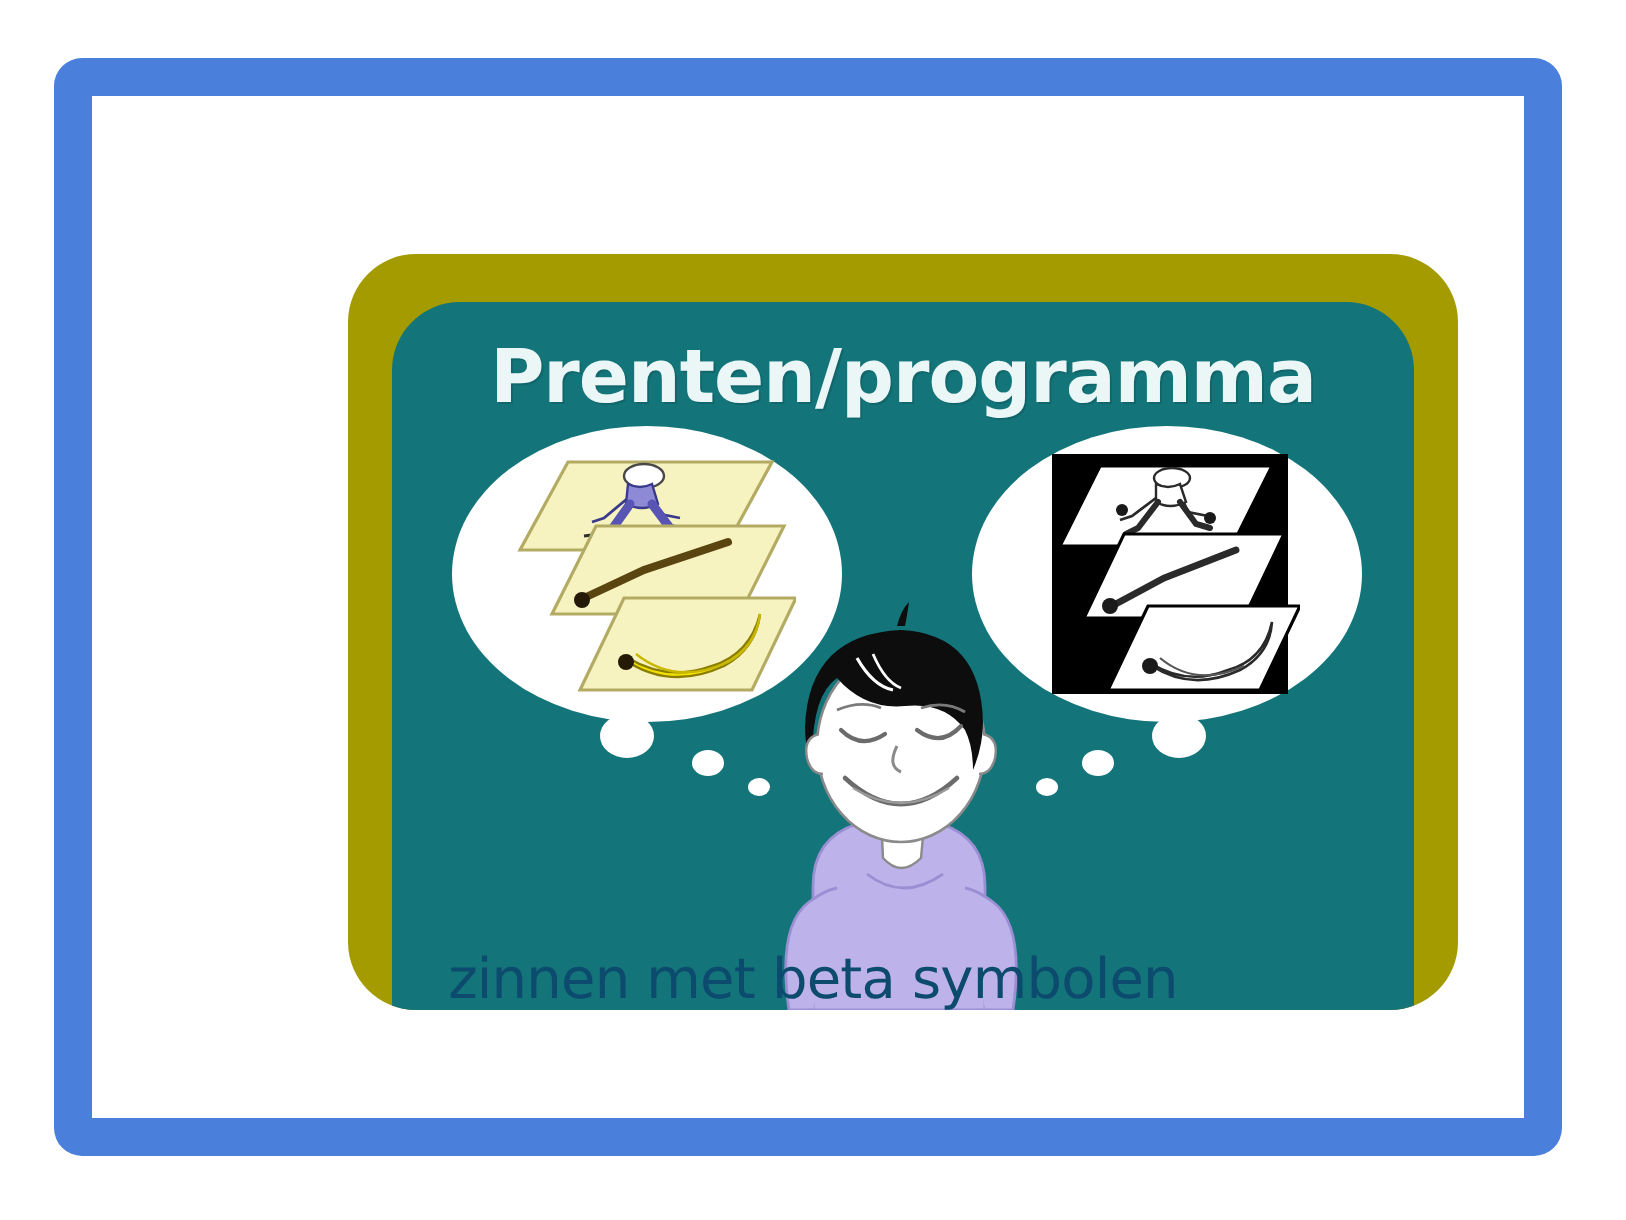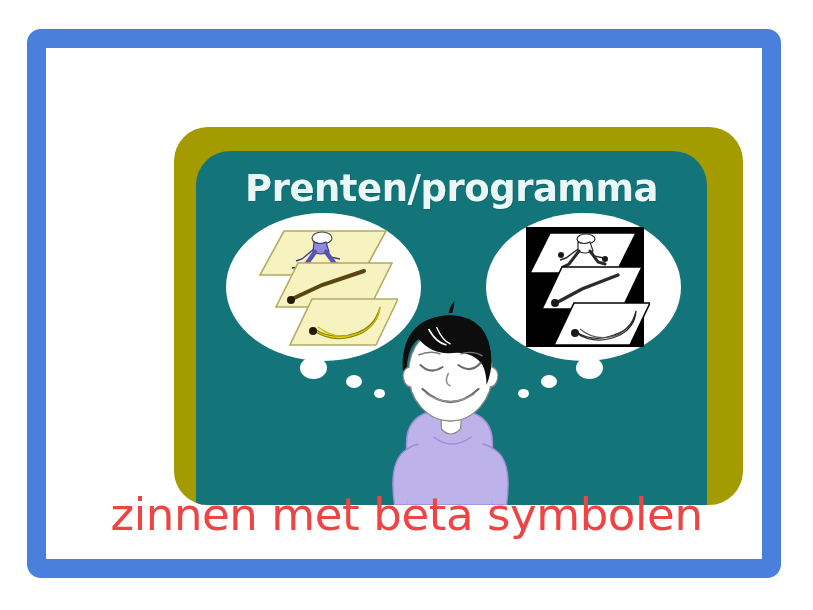--- a/index.html
+++ b/index.html
@@ -34,21 +34,20 @@
   .c-br{right:14px; bottom:14px;}
 
   
   #card{
     position:absolute;
     left:128px; top:79px;
     width:555px; height:378px;
     background:#a39b00;
     border-radius:34px;
     overflow:hidden;
-    padding-left:14px;
   }
   #teal{
     position:absolute;
     left:22px; top:24px;
     width:511px; height:354px;
     background:#13757a;
     border-radius:34px 34px 0 0;
     overflow:hidden;
   }
 
@@ -94,25 +93,24 @@
   #art-color{left:26px; top:14px; width:146px;height:120px;}
   #art-bw   {left:34px; top:10px; width:130px;height:128px;}
 
   
   #caption{
     position:absolute;
     left:0; right:0;
     top:473px;
     text-align:center;
     font-family:"DejaVu Sans", sans-serif;
-    font-size:45px;
-    color:#ef4444;
+    font-size:28px;
+    color:#0c4a6e;
     letter-spacing:-0.4px;
     white-space:nowrap;
-    margin-top:15px;
   }
 </style>
 </head>
 <body>
 
 <div id="frame">
 
   <svg class="corner-doodle c-tl" viewBox="0 0 86 86">
     <g fill="none" stroke="#ffffff" stroke-width="5" stroke-linecap="round" stroke-linejoin="round">
       <path d="M16 16 L26 30 L20 24 L32 34 L24 22 L38 30 L26 16 L34 14"></path>

